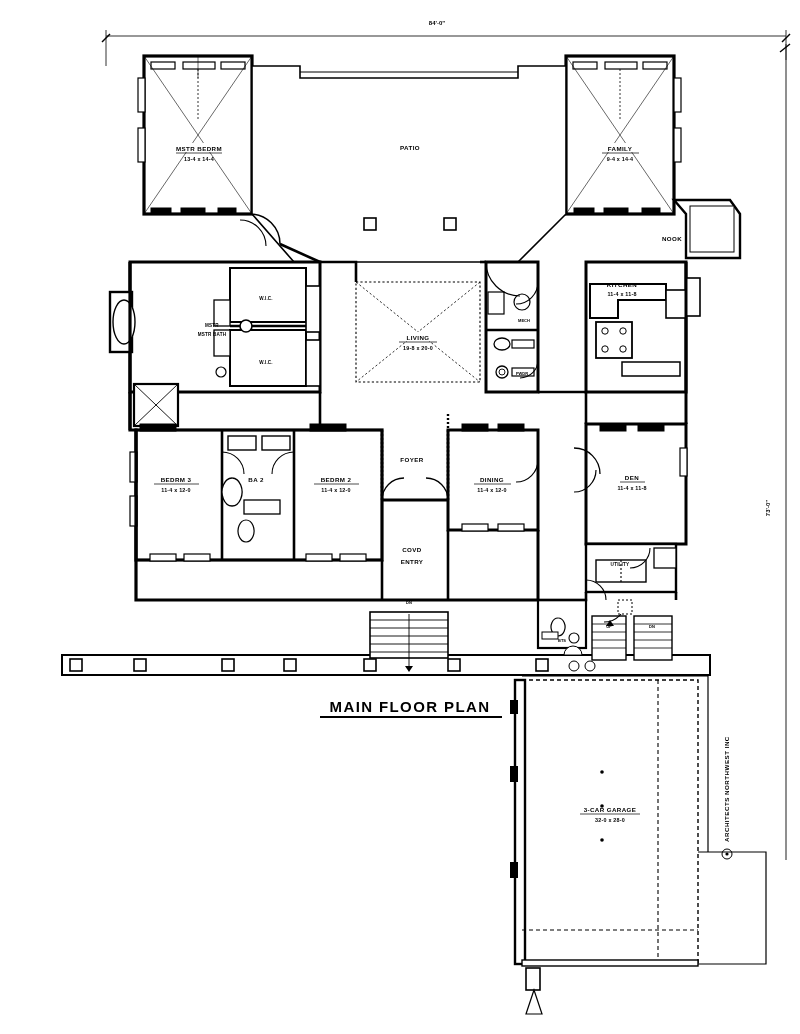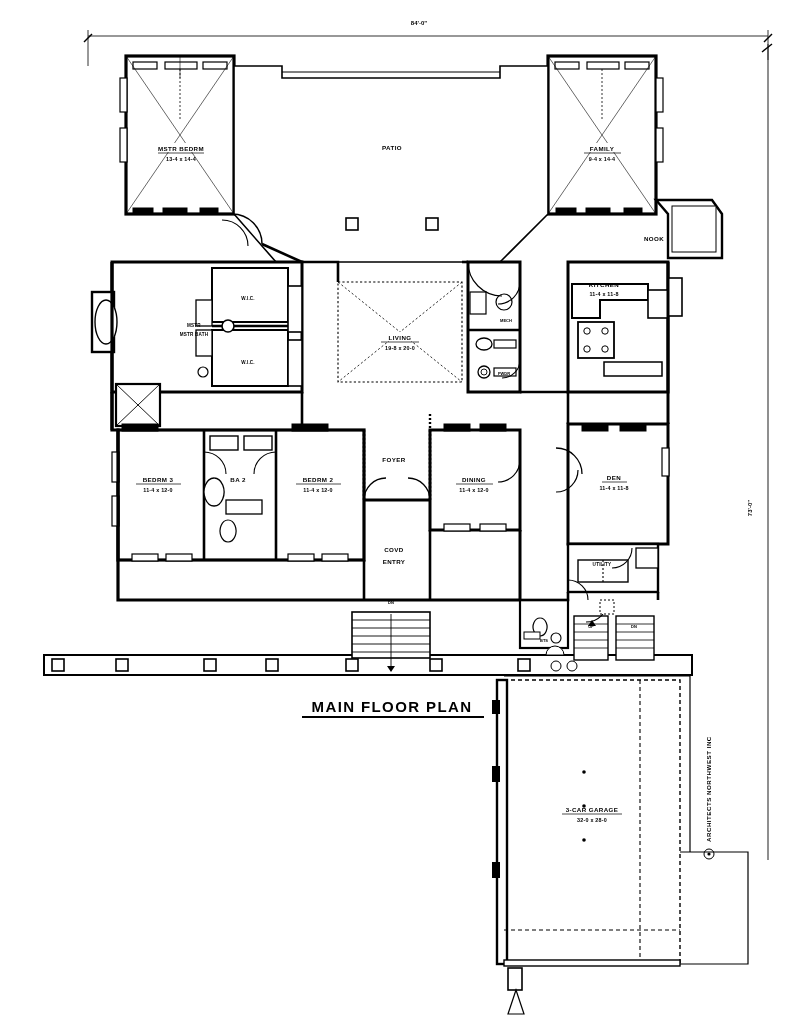--- a/index.html
+++ b/index.html
@@ -1,21 +1,21 @@
 <!DOCTYPE html>
 <html><head>
 <meta charset="utf-8">
 <style>
   html,body{margin:0;padding:0;background:#ffffff;}
   body{
     width:800px;height:1034px;position:relative;overflow:hidden;
     font-family:"Liberation Sans", sans-serif;
     color:#000;
   }
-  #plan{position:absolute;inset:0;}
+  #plan{position:absolute;inset:0;padding-left:18px;}
   svg{display:block;}
 
   
   .rl{ font-family:"Liberation Sans", sans-serif; font-weight:bold; text-anchor:middle; }
   .rname{ font-size:6.2px; letter-spacing:.4px; }
   .rdim{ font-size:5.4px; letter-spacing:.2px; }
   .tiny{ font-size:4.6px; font-weight:bold; text-anchor:middle; letter-spacing:.2px;}
   .tiny2{ font-size:4.0px; font-weight:bold; text-anchor:middle;}
   .dimtxt{ font-size:6px; font-weight:bold; text-anchor:middle;}
   .title{ font-size:15px; font-weight:bold; letter-spacing:1.4px; text-anchor:middle;}

